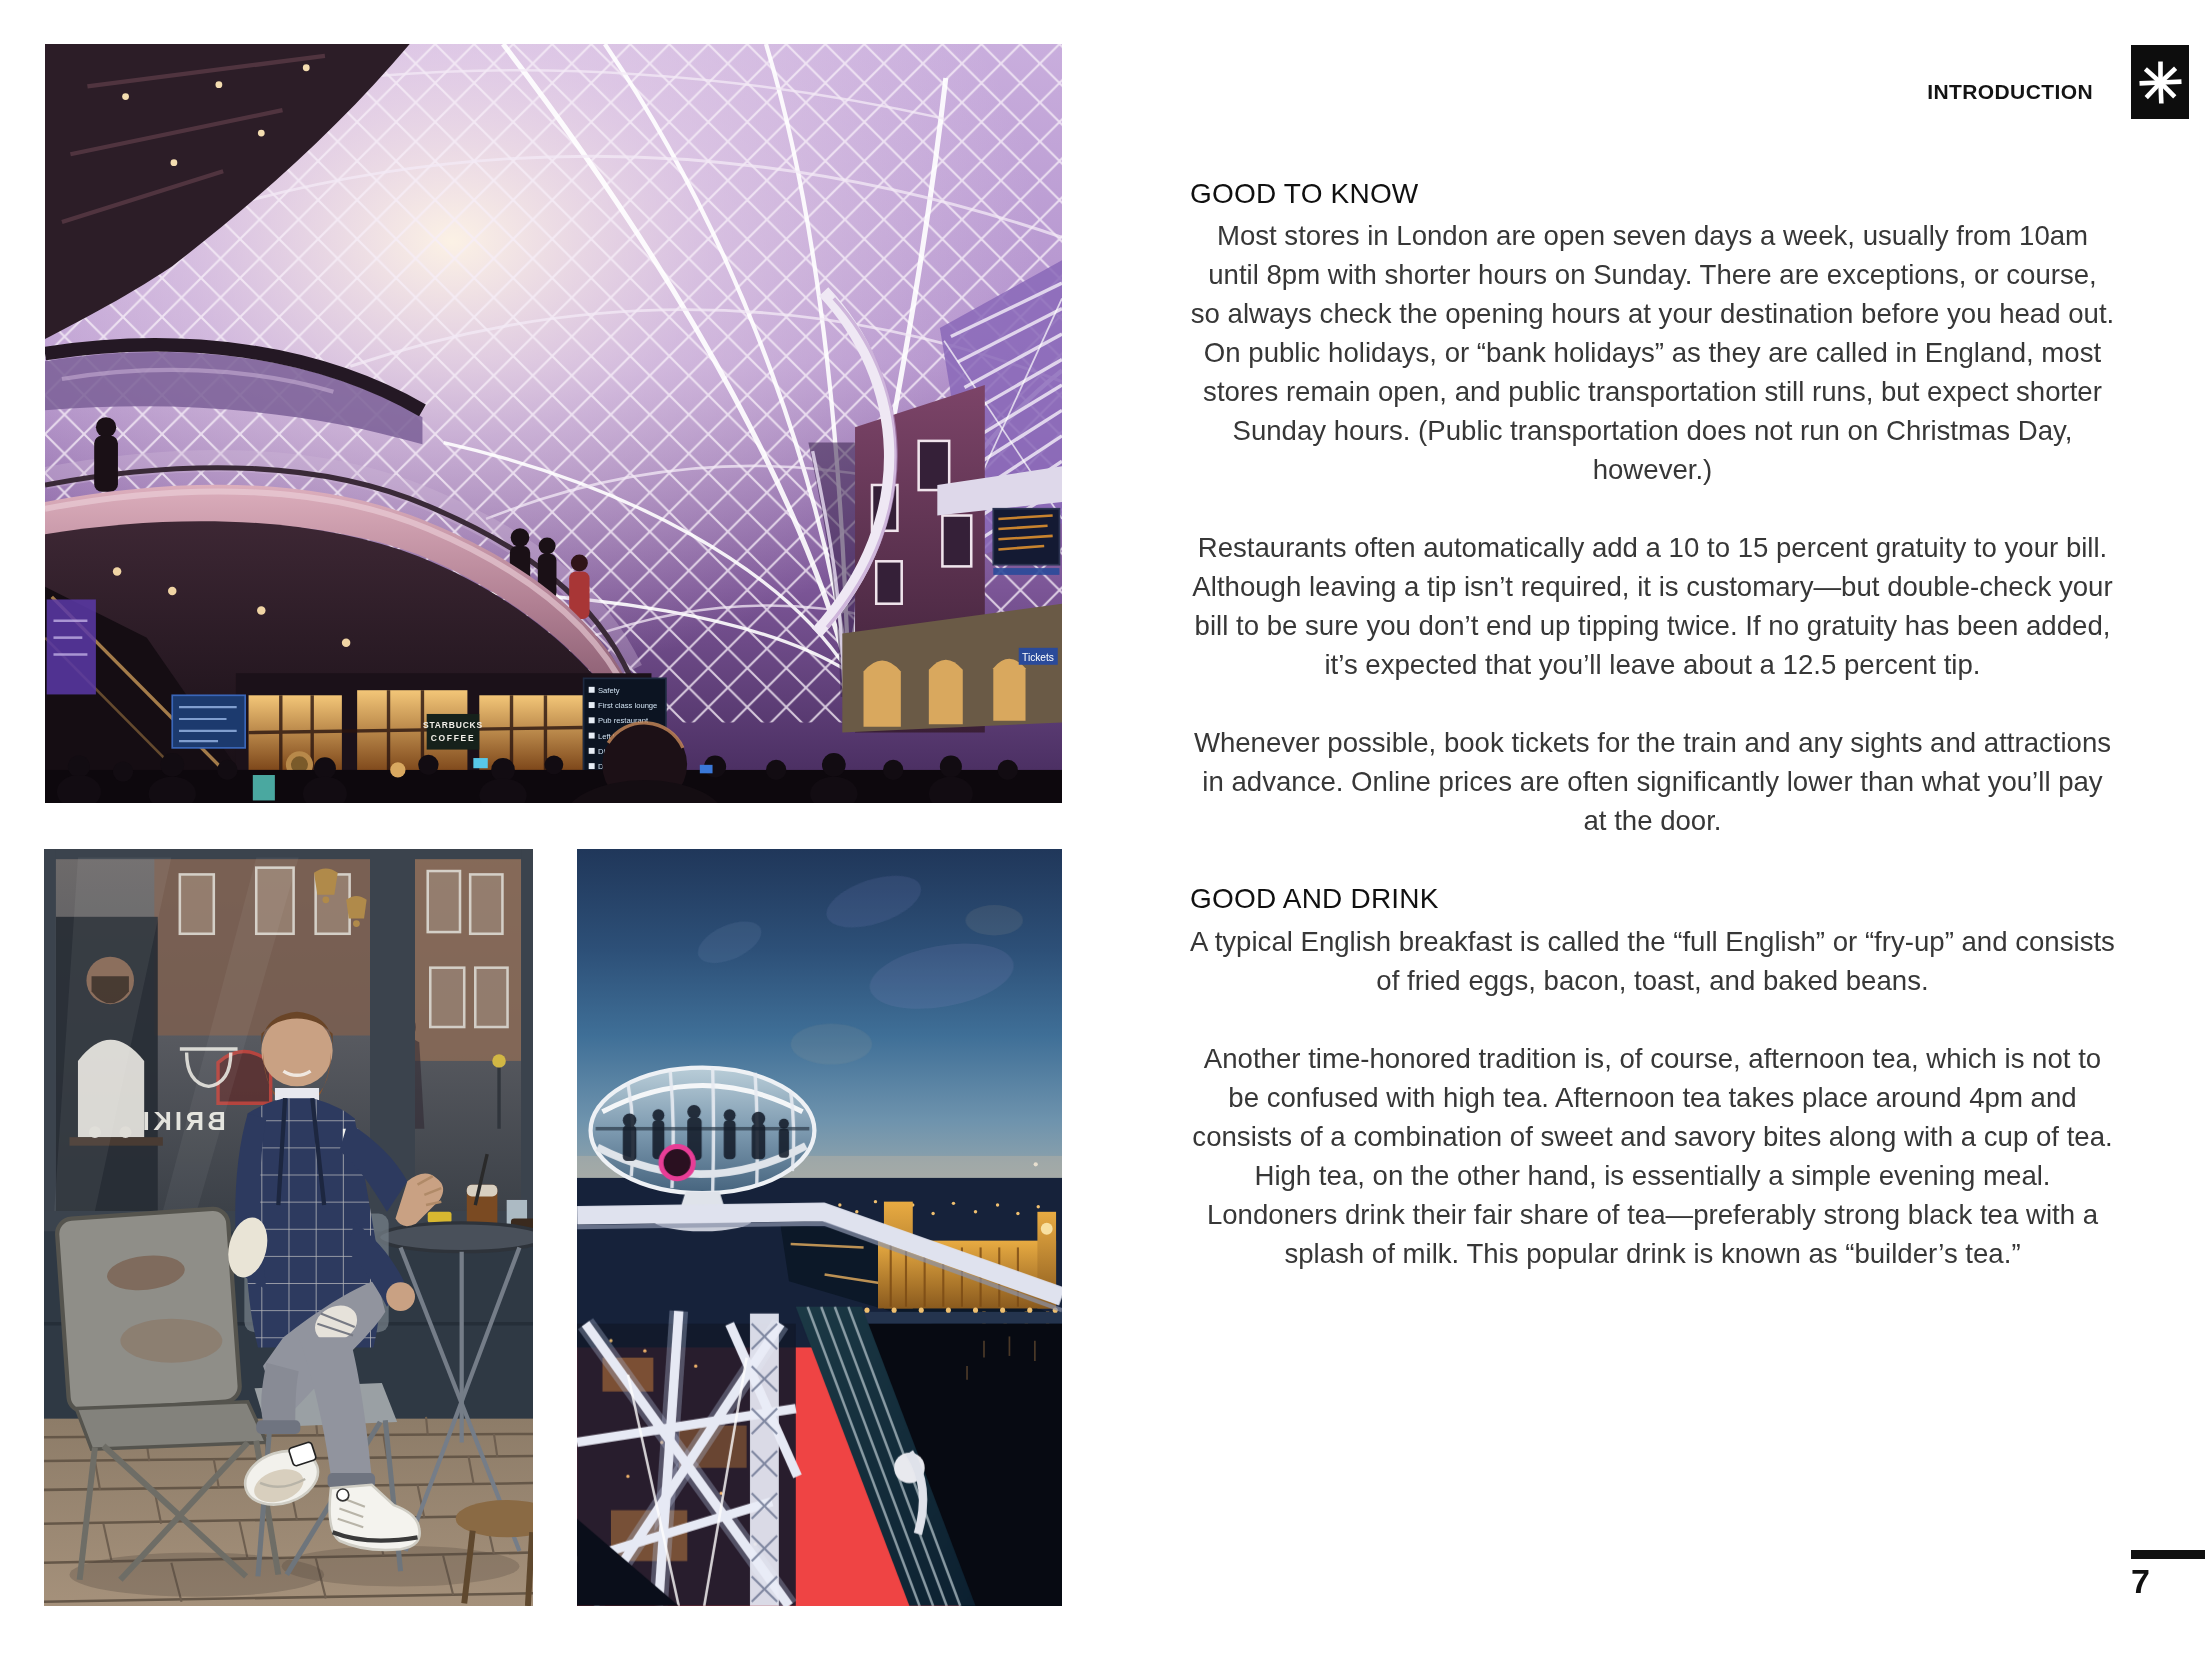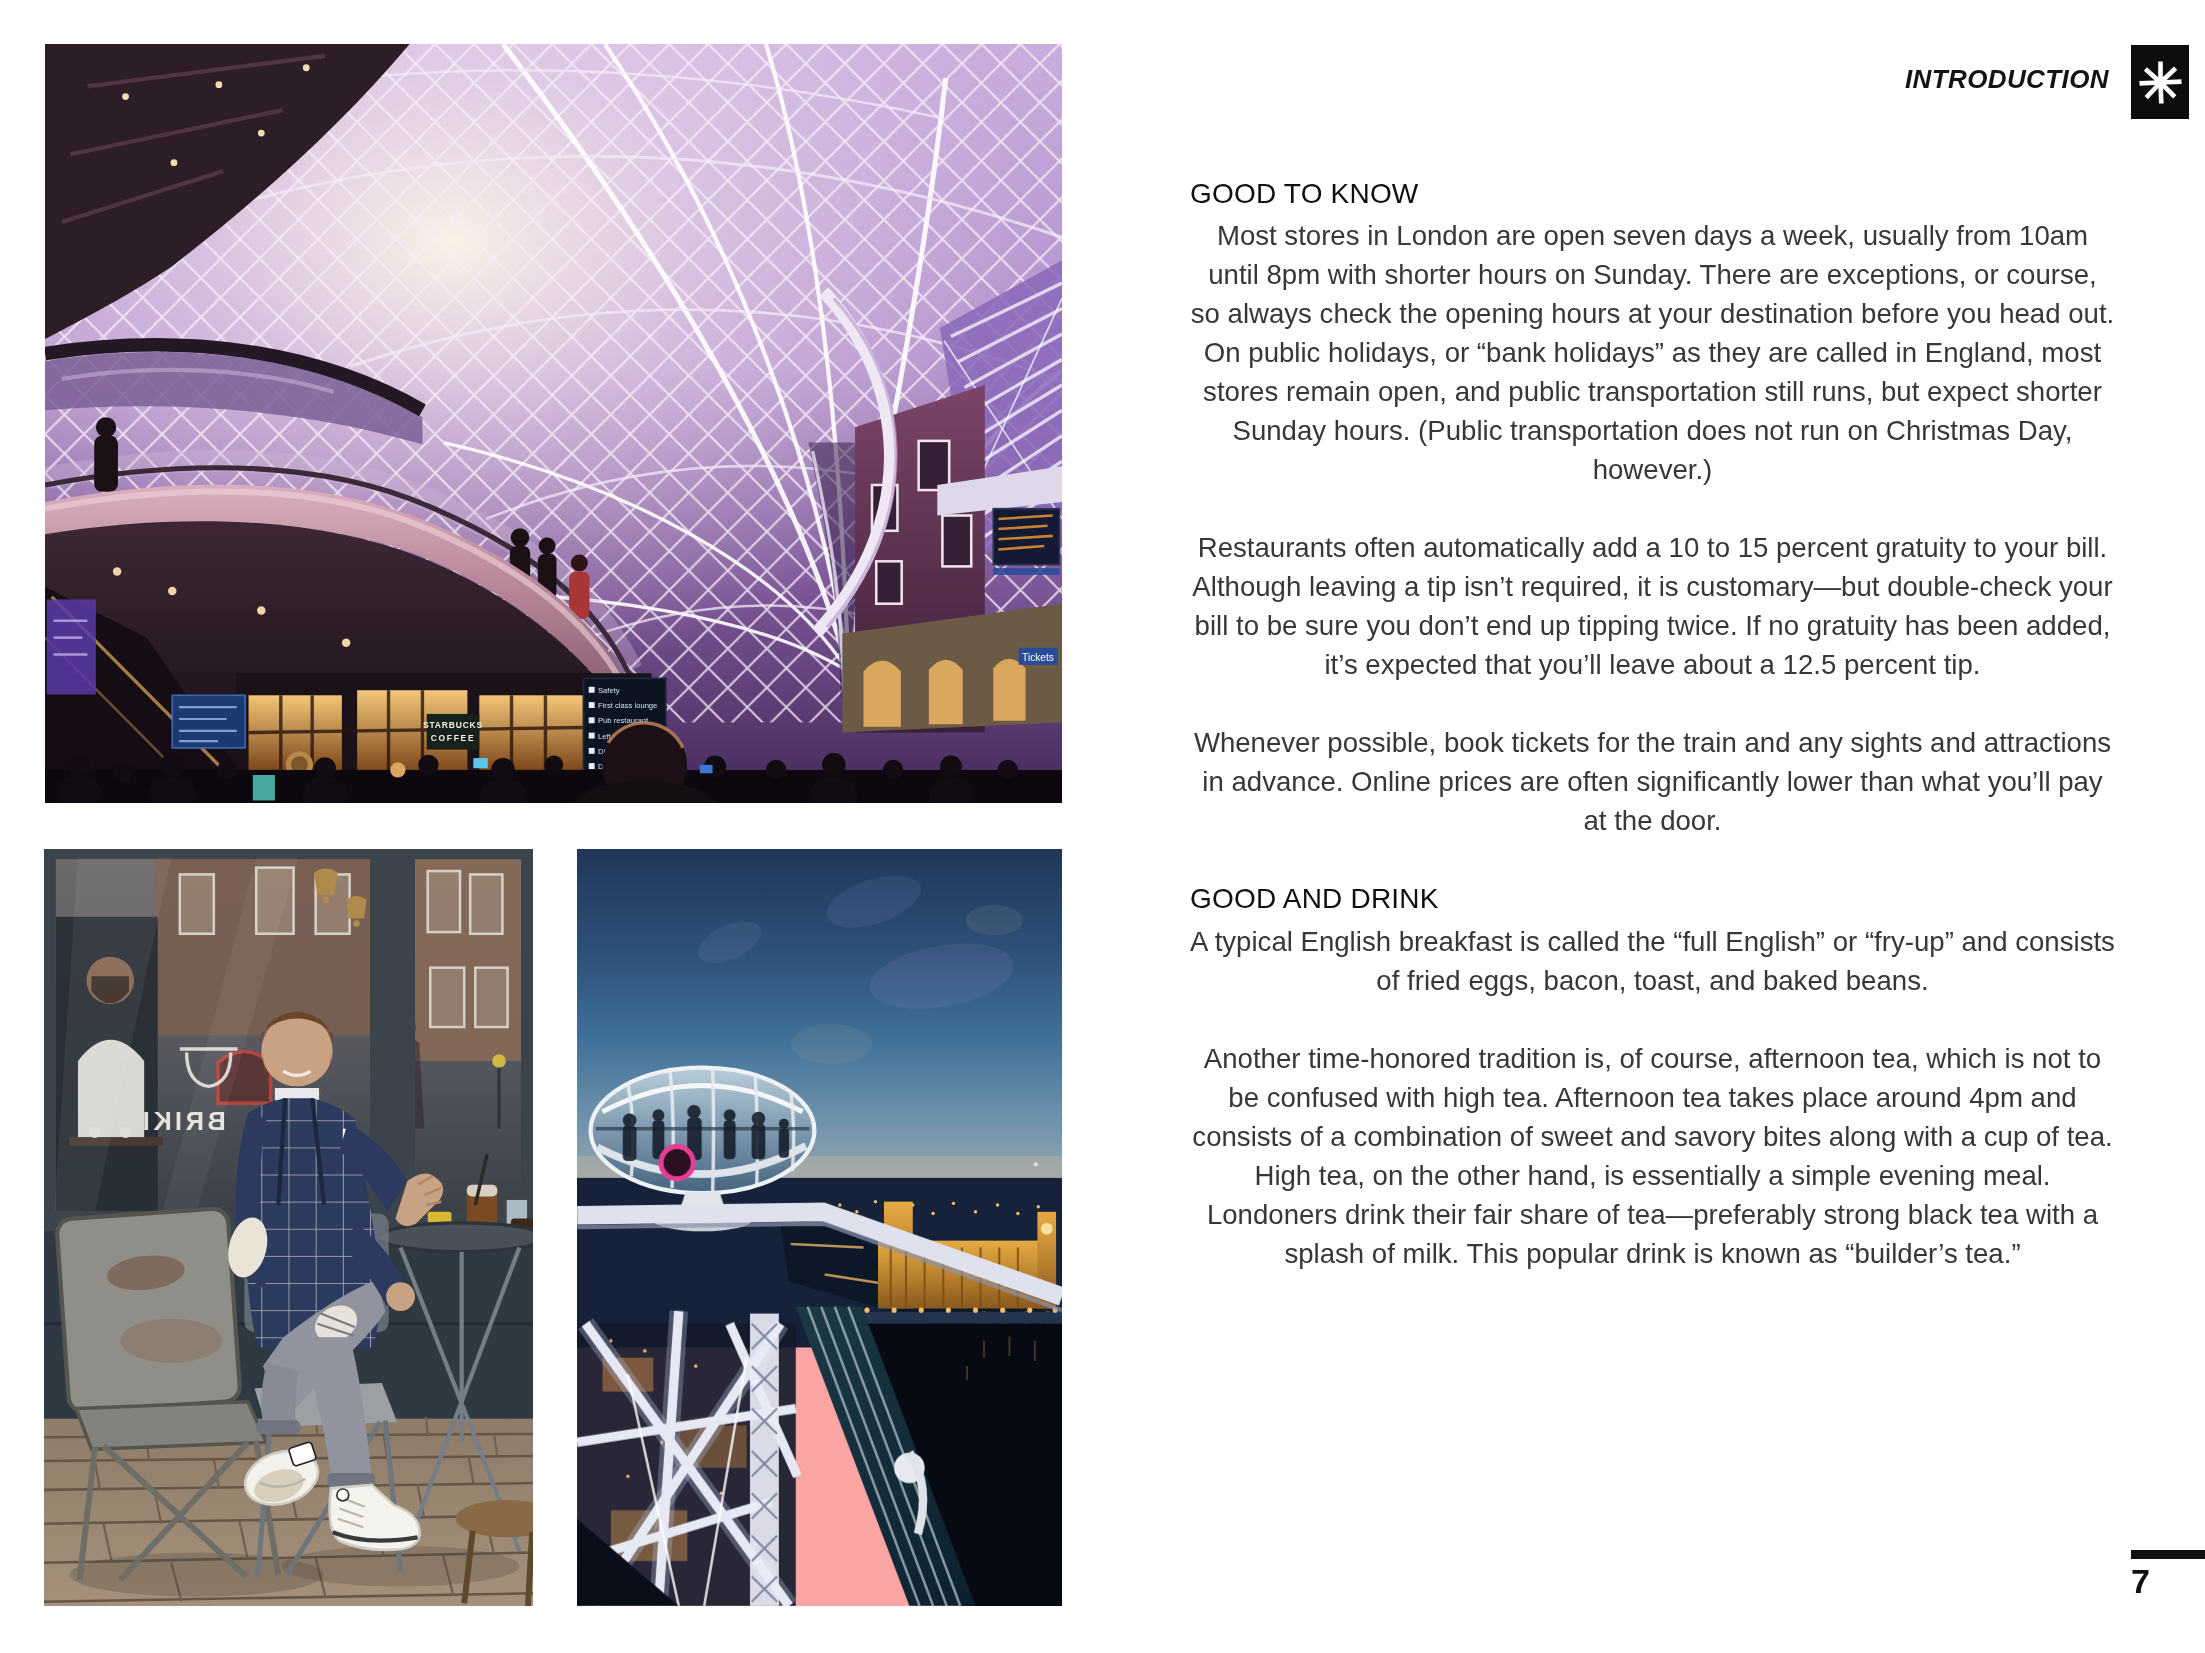--- a/index.html
+++ b/index.html
@@ -1,24 +1,24 @@
 <!DOCTYPE html>
 <html style="font-size:13.6px"><head>
 <meta charset="utf-8">
 <style>
   html,body{margin:0;padding:0;background:#ffffff;}
   .page{position:relative;width:2205px;height:1654px;background:#ffffff;overflow:hidden;
         font-family:"Liberation Sans",sans-serif;}
-  .photo{position:absolute;overflow:hidden;background:#fca5a5;}
+  .photo{position:absolute;overflow:hidden;background:#ef4444;}
   .photo svg{display:block;width:100%;height:100%;}
   #photo-station{left:45px;top:44px;width:1017px;height:759px;}
   #photo-cafe{left:44px;top:849px;width:489px;height:757px;}
   #photo-eye{left:577px;top:849px;width:485px;height:757px;}
-  .section-title{position:absolute;top:64px;right:96px;margin:0;
-        font-size:26px;font-weight:bold;color:#141414;letter-spacing:0.4px;font-style:italic;}
+  .section-title{position:absolute;top:64px;right:96px;margin:16px;
+        font-size:21px;font-weight:bold;color:#141414;letter-spacing:0.4px;}
   .chapter-tab{position:absolute;left:2131px;top:45px;width:58px;height:74px;background:#0d0d0d;
         display:flex;align-items:center;justify-content:center;}
   .textcol{position:absolute;left:1190px;top:174px;width:925px;color:#373737;
         font-size:27.6px;line-height:39px;font-weight:400;}
   .textcol h2{font-size:28px;line-height:39px;font-weight:normal;color:#101010;margin:0 0 3.4px 0;letter-spacing:0.2px;}
   .textcol p{margin:0 0 39px 0;text-align:center;}
   .folio-rule{position:absolute;left:2131px;top:1550px;width:74px;height:8.5px;background:#101010;}
   .folio-number{position:absolute;left:2131px;top:1562px;font-size:34px;font-weight:bold;color:#101010;}
 </style>
 </head>

